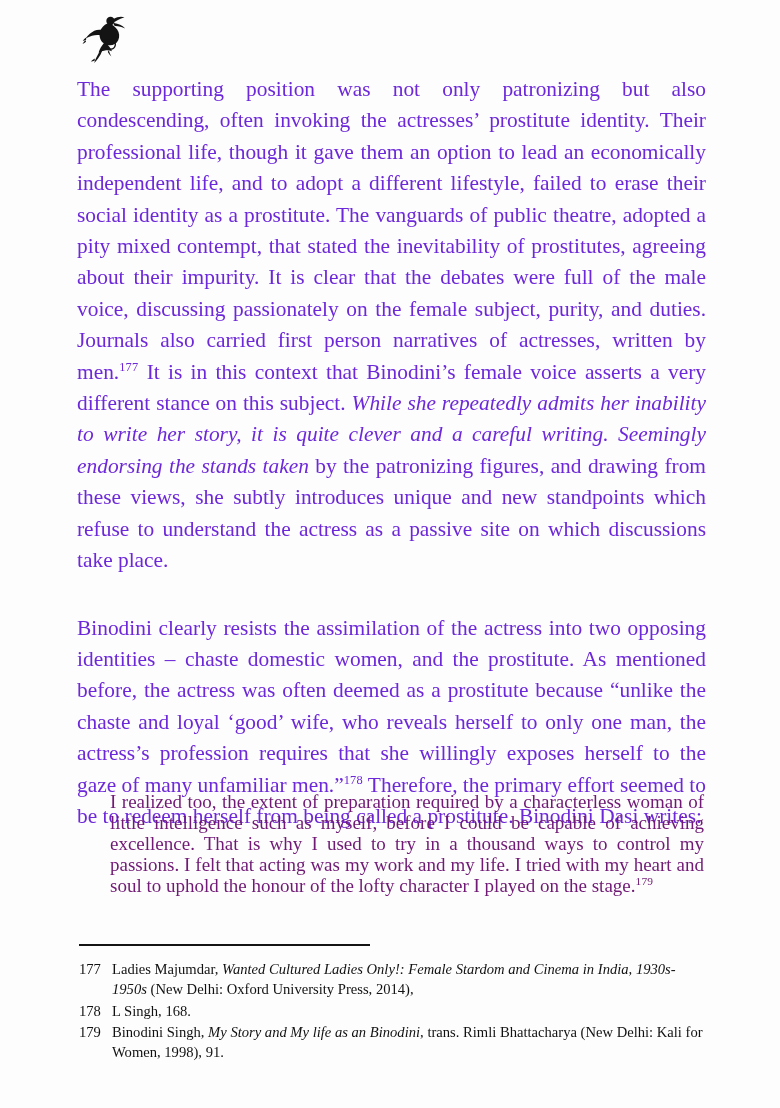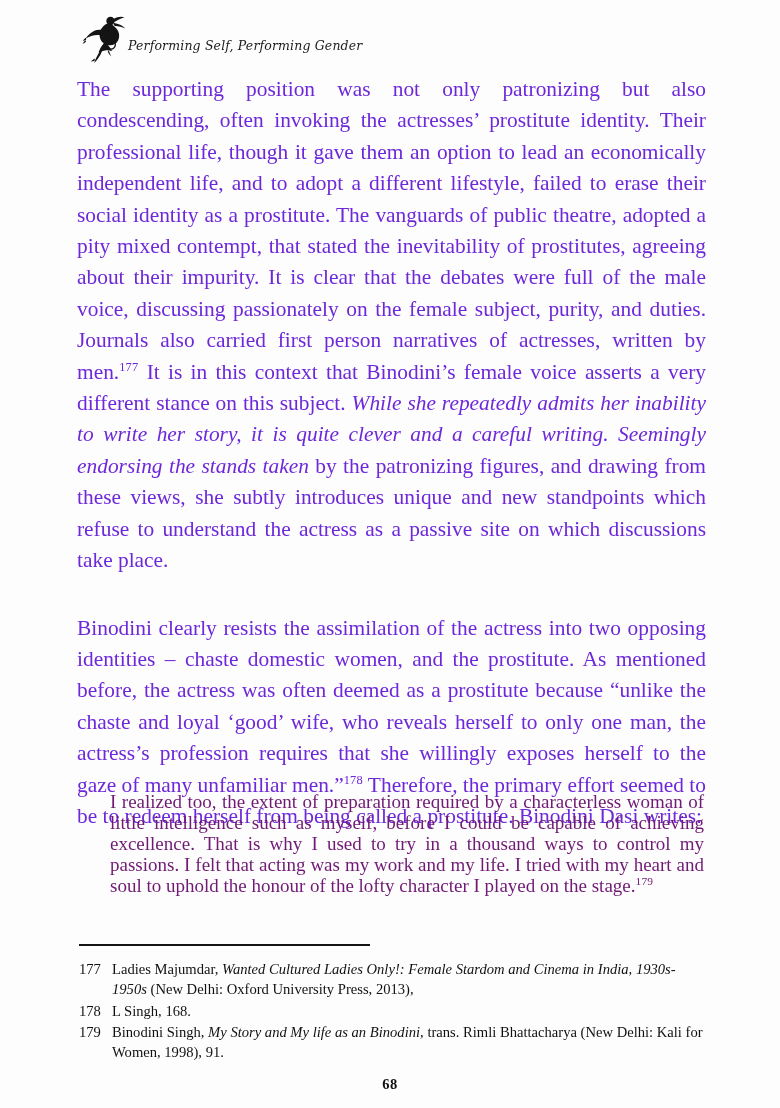--- a/index.html
+++ b/index.html
@@ -166,49 +166,47 @@
 
           <path d="M20.6 35.8 C19.0 38.6 17.4 41.4 16.0 44.2 C15.2 45.8 14.6 47.4 14.2 49.1 C15.6 47.6 17.0 46.0 18.2 44.3 C20.0 41.8 21.4 39.0 22.4 36.2 Z"></path>
           <path d="M14.6 44.4 C13.2 45.2 11.8 46.2 10.8 47.6 C12.2 47.4 13.6 47.0 14.9 46.4 Z"></path>
 
           <path d="M28.8 36.2 C29.4 38.4 30.2 40.6 31.4 42.6 C30.0 41.2 28.8 39.6 27.8 37.9 Z"></path>
 
           <path d="M30.6 25.0 C27.6 25.0 25.2 27.4 25.2 30.4 C25.2 33.4 27.6 35.8 30.6 35.8 C33.6 35.8 36.0 33.4 36.0 30.4 C36.0 27.4 33.6 25.0 30.6 25.0 Z M30.6 26.3 C32.9 26.3 34.7 28.1 34.7 30.4 C34.7 32.7 32.9 34.5 30.6 34.5 C28.3 34.5 26.5 32.7 26.5 30.4 C26.5 28.1 28.3 26.3 30.6 26.3 Z"></path>
         </g>
       </svg>
     </div>
-    <div class="runhead-title">Performing Self, Performing Gender</div>
   </div>
 
   <div class="body-col">
 
     <p class="para"><span>The supporting position was not only patronizing but also condescending, often invoking the actresses’ prostitute identity. Their professional life, though it gave them an option to lead an economically independent life, and to adopt a different lifestyle, failed to erase their social identity as a prostitute. The vanguards of public theatre, adopted a pity mixed contempt, that stated the inevitability of prostitutes, agreeing about their impurity. It is clear that the debates were full of the male voice, discussing passionately on the female subject, purity, and duties. Journals also carried first person narratives of actresses, written by men.</span><sup class="fn">177</sup><span> It is in this context that Binodini’s female voice asserts a very different stance on this subject. </span><span class="ital">While she repeatedly admits her inability to write her story, it is quite clever and a careful writing. Seemingly endorsing the stands taken</span><span> by the patronizing figures, and drawing from these views, she subtly introduces unique and new standpoints which refuse to understand the actress as a passive site on which discussions take place.</span></p>
 
     <p class="para"><span>Binodini clearly resists the assimilation of the actress into two opposing identities – chaste domestic women, and the prostitute. As mentioned before, the actress was often deemed as a prostitute because “unlike the chaste and loyal ‘good’ wife, who reveals herself to only one man, the actress’s profession requires that she willingly exposes herself to the gaze of many unfamiliar men.”</span><sup class="fn">178</sup><span> Therefore, the primary effort seemed to be to redeem herself from being called a prostitute. Binodini Dasi writes:</span></p>
 
   </div>
 
   <div class="blockquote"><span>I realized too, the extent of preparation required by a characterless woman of little intelligence such as myself, before I could be capable of achieving excellence. That is why I used to try in a thousand ways to control my passions. I felt that acting was my work and my life. I tried with my heart and soul to uphold the honour of the lofty character I played on the stage.</span><sup class="fn">179</sup></div>
 
   <div class="fn-rule"></div>
 
   <div class="footnotes">
 
     <div class="fn-item">
       <span class="fn-num">177</span>
-      <span class="fn-text"><span>Ladies Majumdar, </span><span class="ital">Wanted Cultured Ladies Only!: Female Stardom and Cinema in India, 1930s-1950s</span><span> (New Delhi: Oxford University Press, 2013),</span></span>
+      <span class="fn-text"><span>Ladies Majumdar, </span><span class="ital">Wanted Cultured Ladies Only!: Female Stardom and Cinema in India, 1930s-1950s</span><span> (New Delhi: Oxford University Press, 2014),</span></span>
     </div>
 
     <div class="fn-item">
       <span class="fn-num">178</span>
       <span class="fn-text"><span>L Singh, 168.</span><span class="ital"></span><span></span></span>
     </div>
 
     <div class="fn-item">
       <span class="fn-num">179</span>
       <span class="fn-text"><span>Binodini Singh, </span><span class="ital">My Story and My life as an Binodini</span><span>, trans. Rimli Bhattacharya (New Delhi: Kali for Women, 1998), 91.</span></span>
     </div>
 
   </div>
 
-  <div class="page-number">68</div>
 
 </div>
 
 </body></html>

